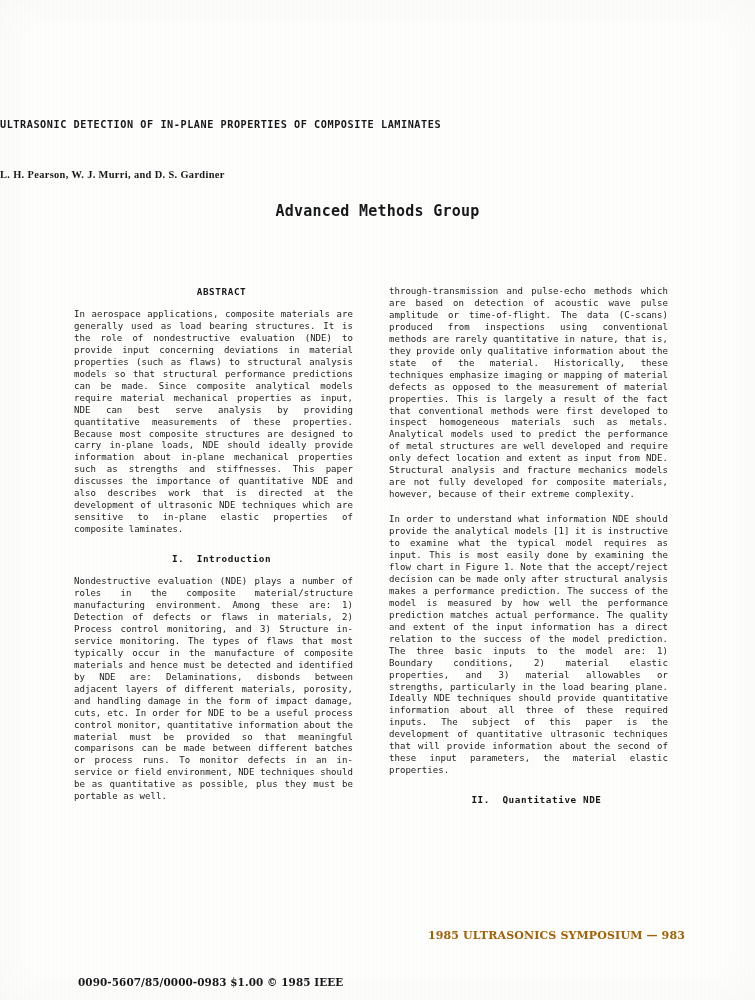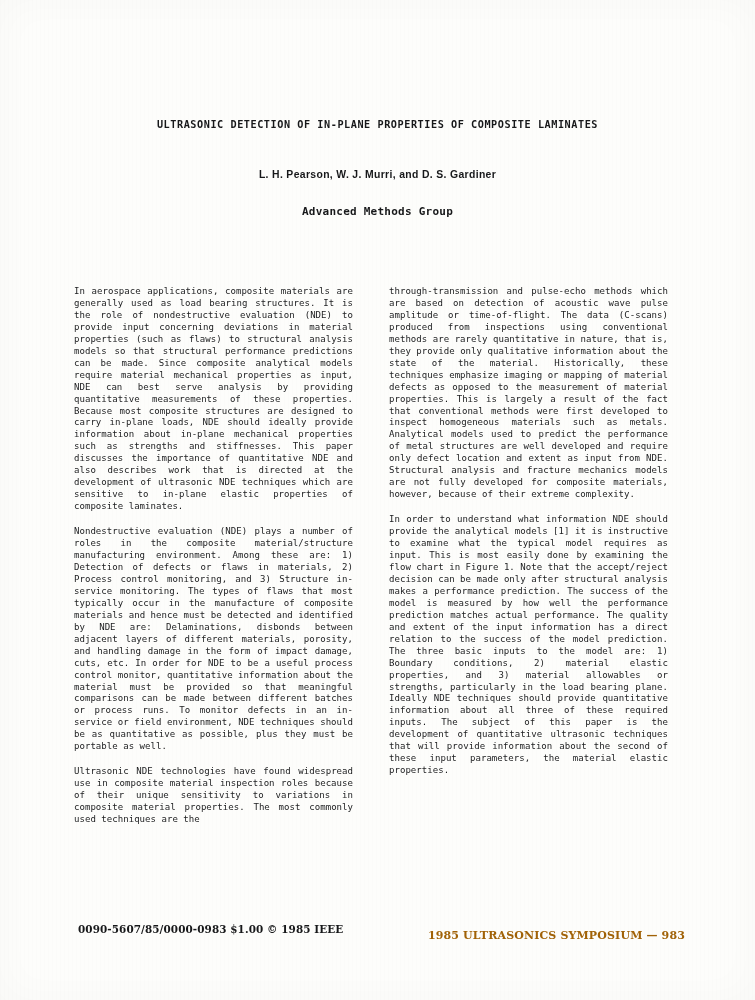--- a/index.html
+++ b/index.html
@@ -31,47 +31,47 @@
         rgba(0,0,0,0) 4px);
     opacity: 0.8;
   }
 
   
   .title {
     position: absolute;
     left: 0;
     right: 0;
     top: 119px;
-    text-align: center;
+    text-align: left;
     font-family: "DejaVu Sans Mono", "Liberation Mono", monospace;
     font-size: 10.2px;
     font-weight: bold;
     letter-spacing: 0.55px;
     color: #17181a;
   }
   .authors {
     position: absolute;
     left: 0;
     right: 0;
     top: 169px;
-    text-align: center;
-    font-family: Liberation Sans, sans-serif;
+    text-align: left;
+    font-family: Liberation Serif, serif;
     font-size: 10.4px;
     font-weight: bold;
     letter-spacing: 0.35px;
     color: #17181a;
   }
   .affiliation {
     position: absolute;
     left: 0;
     right: 0;
     top: 205px;
     text-align: center;
     font-family: "DejaVu Sans Mono", "Liberation Mono", monospace;
-    font-size: 11px;
+    font-size: 15px;
     font-weight: bold;
     line-height: 13.2px;
     letter-spacing: 0.25px;
     color: #17181a;
   }
   .affiliation div { white-space: pre; }
 
   
   .columns {
     position: absolute;
@@ -111,21 +111,21 @@
     letter-spacing: 0.02px;
     -webkit-hyphens: none;
     hyphens: none;
   }
   p.body:last-child { margin-bottom: 0; }
 
   
   .footer-left {
     position: absolute;
     left: 78px;
-    top: 923px;
+    top: 976px;
     font-family: "DejaVu Serif", "Liberation Serif", serif;
     font-size: 10.4px;
     font-weight: bold;
     color: #17181a;
     letter-spacing: 0.1px;
     white-space: pre;
   }
   .footer-right {
     position: absolute;
     right: 70px;
@@ -147,34 +147,36 @@
 
   <div class="authors">L. H. Pearson, W. J. Murri, and D. S. Gardiner</div>
 
   <div class="affiliation">
     <div>Advanced Methods Group</div>
   </div>
 
   <div class="columns">
 
     <div class="col col-left">
+      <div class="sec-head">ABSTRACT</div>
 
       <p class="body">In aerospace applications, composite materials are generally used as load bearing structures. It is the role of nondestructive evaluation (NDE) to provide input concerning deviations in material properties (such as flaws) to structural analysis models so that structural performance predictions can be made. Since composite analytical models require material mechanical properties as input, NDE can best serve analysis by providing quantitative measurements of these properties. Because most composite structures are designed to carry in-plane loads, NDE should ideally provide information about in-plane mechanical properties such as strengths and stiffnesses. This paper discusses the importance of quantitative NDE and also describes work that is directed at the development of ultrasonic NDE techniques which are sensitive to in-plane elastic properties of composite laminates.</p>
 
+      <div class="sec-head spaced-above">I.  Introduction</div>
 
       <p class="body">Nondestructive evaluation (NDE) plays a number of roles in the composite material/structure manufacturing environment. Among these are: 1) Detection of defects or flaws in materials, 2) Process control monitoring, and 3) Structure in-service monitoring. The types of flaws that most typically occur in the manufacture of composite materials and hence must be detected and identified by NDE are: Delaminations, disbonds between adjacent layers of different materials, porosity, and handling damage in the form of impact damage, cuts, etc. In order for NDE to be a useful process control monitor, quantitative information about the material must be provided so that meaningful comparisons can be made between different batches or process runs. To monitor defects in an in-service or field environment, NDE techniques should be as quantitative as possible, plus they must be portable as well.</p>
 
-      <p class="body">Ultrasonic NDE technologies have found widespread use in composite material inspection roles because of their unique sensitivity to variations in composite material properties. The most commonly used techniques are the</p>
     </div>
 
     <div class="col col-right">
       <p class="body">through-transmission and pulse-echo methods which are based on detection of acoustic wave pulse amplitude or time-of-flight. The data (C-scans) produced from inspections using conventional methods are rarely quantitative in nature, that is, they provide only qualitative information about the state of the material. Historically, these techniques emphasize imaging or mapping of material defects as opposed to the measurement of material properties. This is largely a result of the fact that conventional methods were first developed to inspect homogeneous materials such as metals. Analytical models used to predict the performance of metal structures are well developed and require only defect location and extent as input from NDE. Structural analysis and fracture mechanics models are not fully developed for composite materials, however, because of their extreme complexity.</p>
 
       <p class="body">In order to understand what information NDE should provide the analytical models [1] it is instructive to examine what the typical model requires as input. This is most easily done by examining the flow chart in Figure 1. Note that the accept/reject decision can be made only after structural analysis makes a performance prediction. The success of the model is measured by how well the performance prediction matches actual performance. The quality and extent of the input information has a direct relation to the success of the model prediction. The three basic inputs to the model are: 1) Boundary conditions, 2) material elastic properties, and 3) material allowables or strengths, particularly in the load bearing plane. Ideally NDE techniques should provide quantitative information about all three of these required inputs. The subject of this paper is the development of quantitative ultrasonic techniques that will provide information about the second of these input parameters, the material elastic properties.</p>
 
+      <div class="sec-head spaced-above">II.  Quantitative NDE</div>
 
     </div>
 
   </div>
 
   <div class="footer-left">0090-5607/85/0000-0983 $1.00 © 1985 IEEE</div>
 
   <div class="footer-right">1985 ULTRASONICS SYMPOSIUM — 983</div>
 
 </div>

